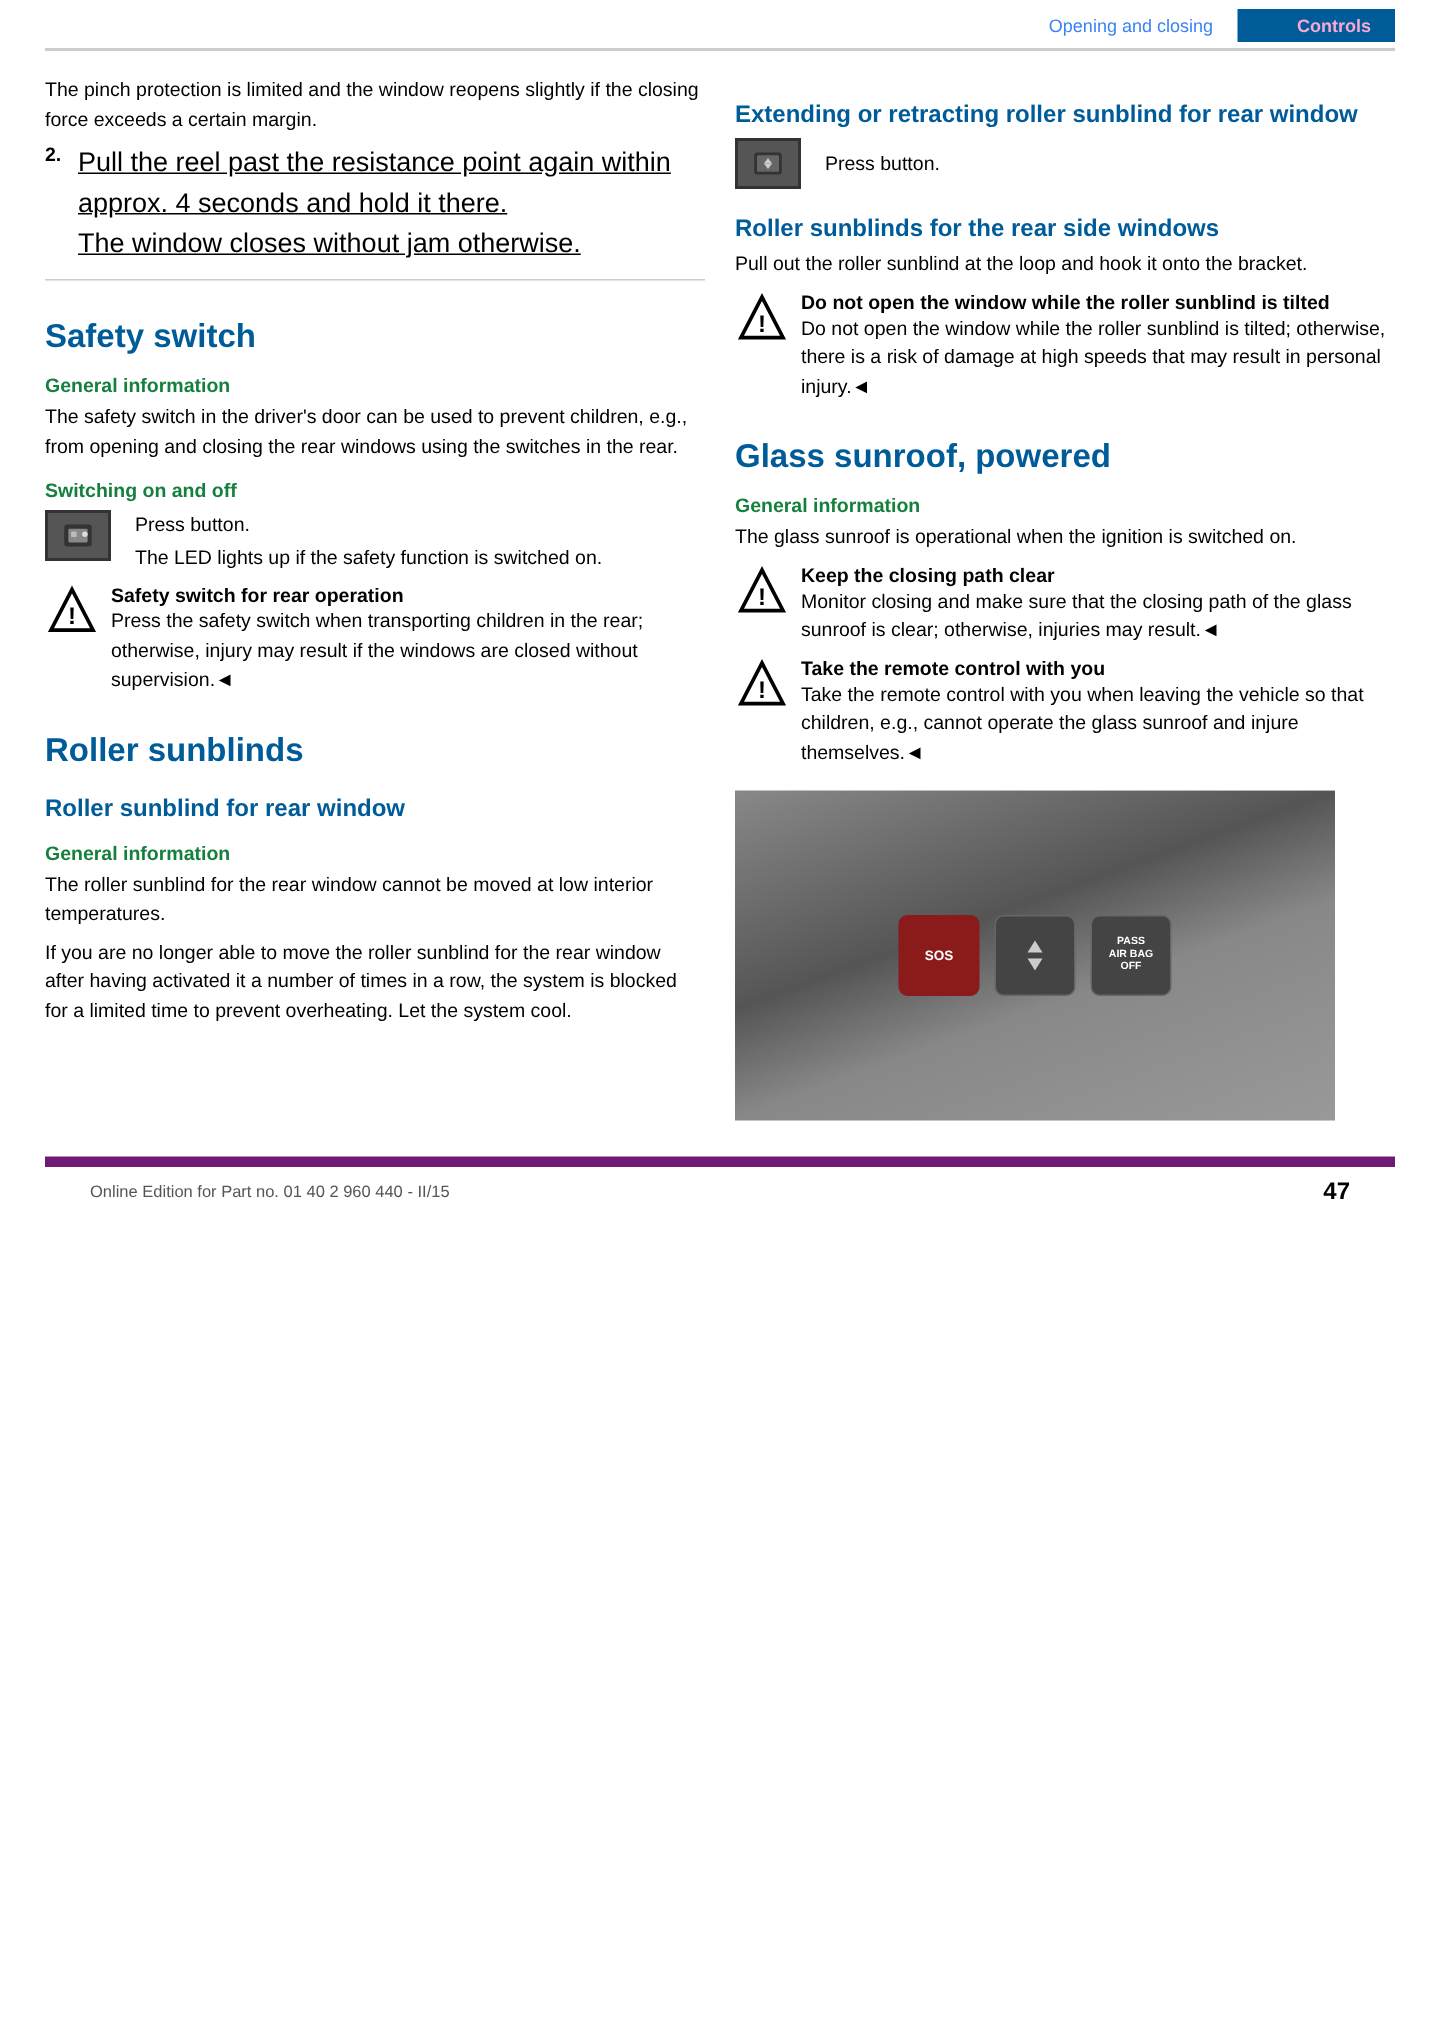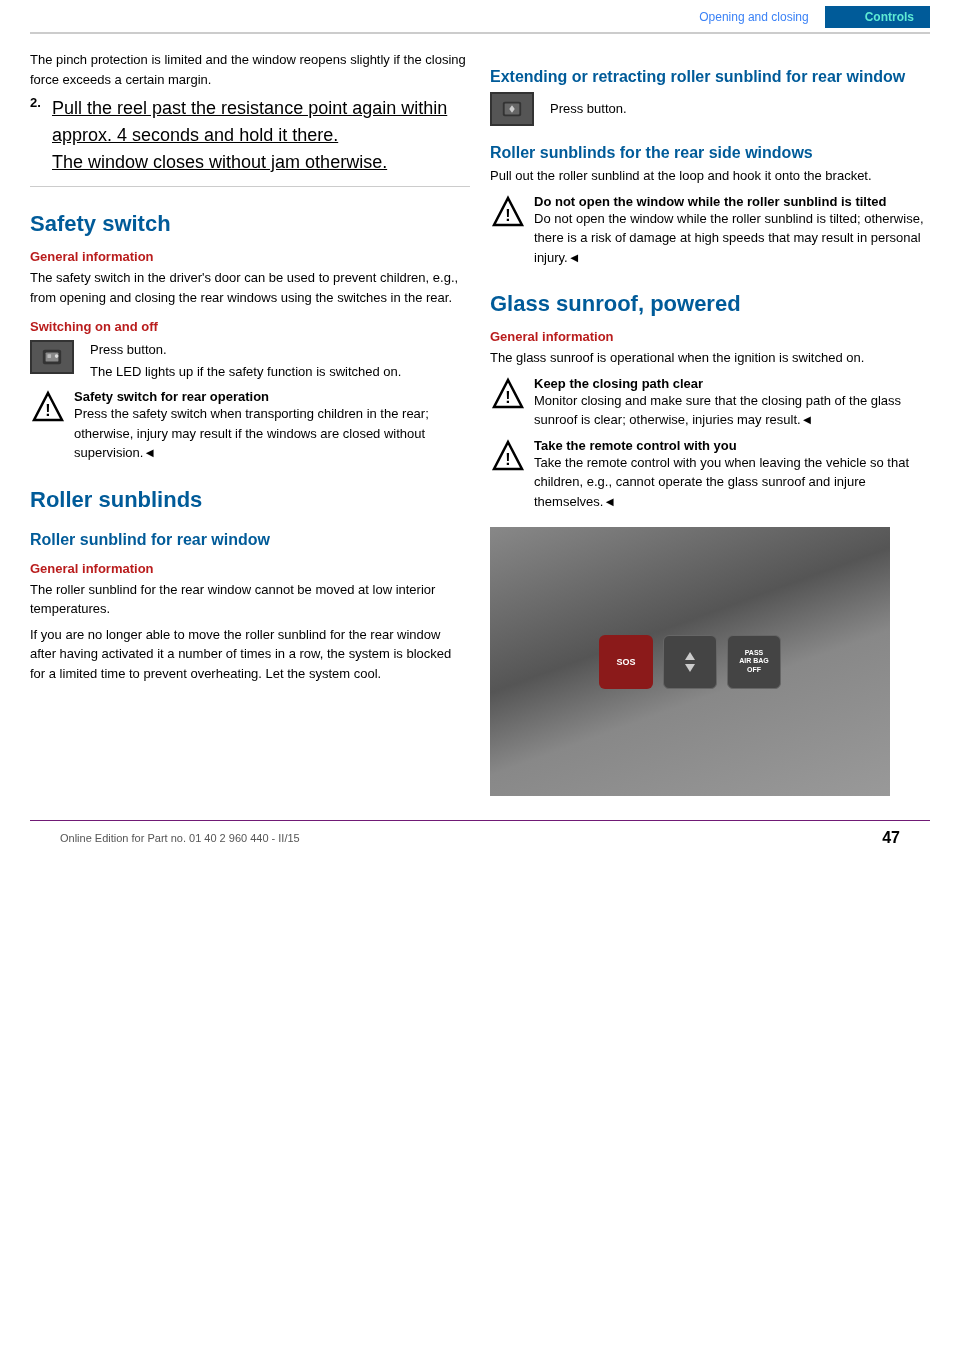--- a/index.html
+++ b/index.html
@@ -26,21 +26,21 @@
       display: flex;
       align-items: center;
     }
     .header-tab {
       padding: 4px 16px;
       font-size: 12px;
       color: #3b82f6;
     }
     .header-tab.active {
       background: #005b99;
-      color: #5eead4;
+      color: #f9a8d4;
       font-weight: bold;
       padding-left: 40px;
     }
 
     
     .main-content {
       display: flex;
       padding: 16px 30px 0 30px;
       gap: 20px;
     }
@@ -68,21 +68,21 @@
       font-size: 16px;
       font-weight: bold;
       color: #005b99;
       margin-top: 18px;
       margin-bottom: 4px;
     }
 
     h4.sub-subsection-title {
       font-size: 13px;
       font-weight: bold;
-      color: #b91c1c;
+      color: #15803d;
       margin-top: 12px;
       margin-bottom: 4px;
     }
 
     p.body-text {
       font-size: 13px;
       color: #000;
       line-height: 1.5;
       margin-bottom: 6px;
     }
@@ -145,21 +145,21 @@
     .inline-button-col {
       display: flex;
       flex-direction: column;
       gap: 2px;
     }
 
     
     .photo-placeholder {
       width: 100%;
       max-width: 400px;
-      height: 269px;
+      height: 220px;
       background: #b0b0b0;
       margin-top: 16px;
       display: flex;
       align-items: center;
       justify-content: center;
       position: relative;
       overflow: hidden;
     }
     .photo-placeholder .console-img {
       width: 100%;
@@ -374,16 +374,16 @@
             </svg>
           </div>
           <div class="console-btn gray" style="font-size:7px;line-height:1.2">PASS<br>AIR BAG<br>OFF</div>
         </div>
       </div>
     </div>
 
   </div>
 </div>
 
-<div class="footer" style="position:relative;margin-top:40px;padding-top:8px;border-top:1px solid #701a75;margin:40px 30px 0 30px;">
+<div class="footer" style="position:relative;margin-top:40px;padding-top:8px;border-top:7px solid #701a75;margin:40px 30px 0 30px;">
   <span class="footer-text">Online Edition for Part no. 01 40 2 960 440 - II/15</span>
   <span class="footer-page">47</span>
 </div>
 
 </body></html>

